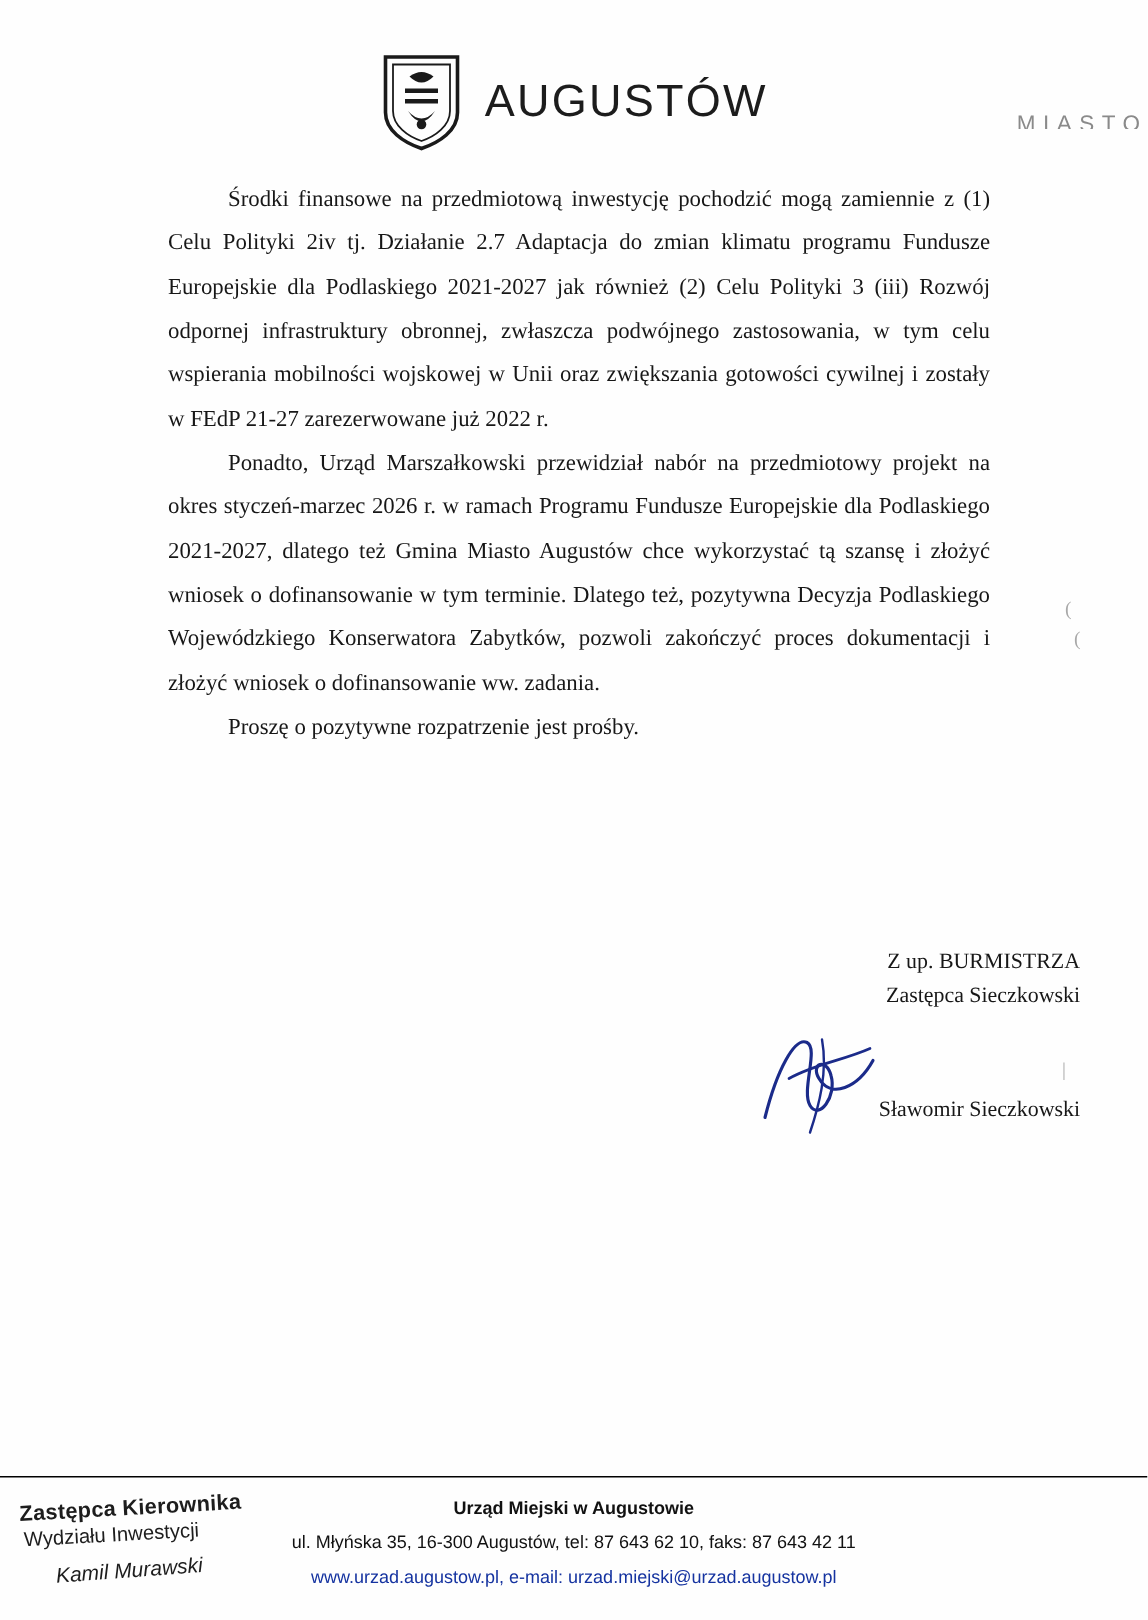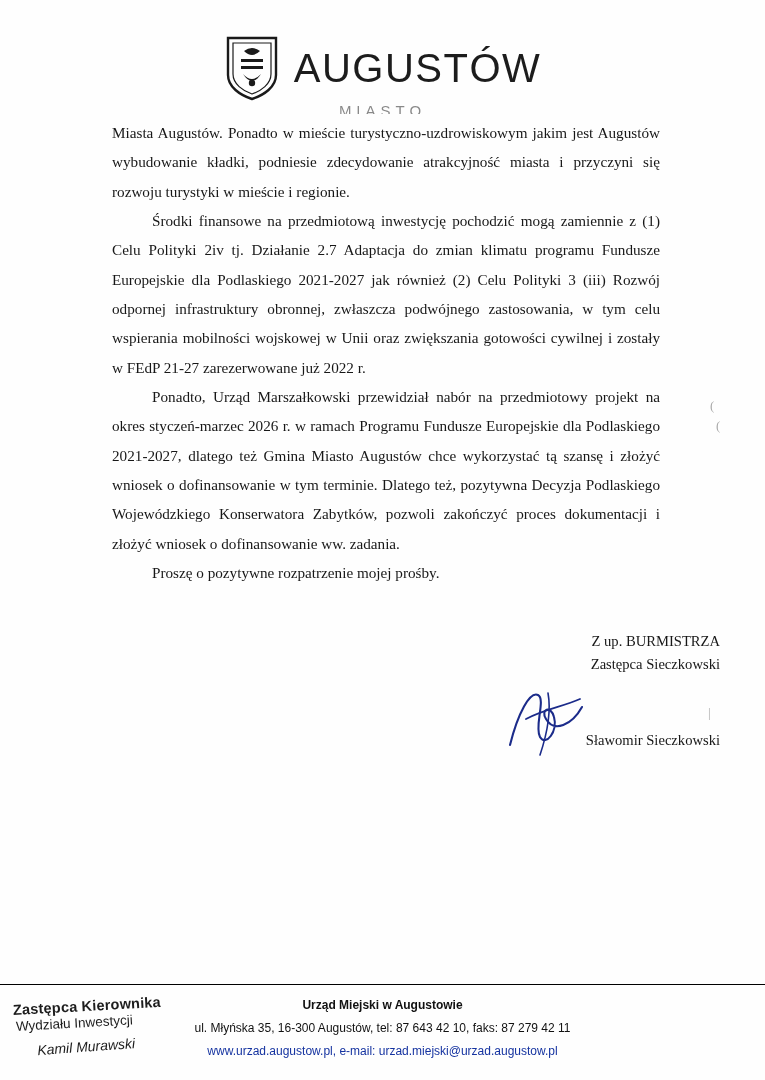--- a/index.html
+++ b/index.html
@@ -37,41 +37,40 @@
   .crest {
     width: 56px;
     height: 66px;
     position: relative;
     flex: 0 0 auto;
   }
   .crest svg { display: block; }
 
   .city-name {
     font-family: "Liberation Sans", sans-serif;
-    font-size: 40px;
+    font-size: 30px;
     letter-spacing: 1.5px;
     color: #1c1c1c;
     line-height: 1;
     font-weight: 400;
   }
   .city-sub {
     position: absolute;
     top: 74px;
     left: 0;
     right: 0;
-    text-align: center;
+    text-align: right;
     font-family: "Liberation Sans", sans-serif;
     font-size: 15px;
     letter-spacing: 5px;
     color: #2a2a2a;
     opacity: 0.55;
     
     height: 12px;
     overflow: hidden;
-    margin-top: 28px;
   }
 
   
   .body-text {
     position: absolute;
     top: 118px;
     left: 112px;
     width: 548px;
     font-size: 15.2px;
     line-height: 1.93;
@@ -183,24 +182,23 @@
         <path d="M17 31 h22 v3 h-22 z" fill="#1a1a1a"></path>
         <path d="M19 39 q9 10 18 0 q-9 14 -18 0 Z" fill="#1a1a1a"></path>
         <circle cx="28" cy="48" r="3.2" fill="#1a1a1a"></circle>
       </svg>
     </div>
     <div class="city-name">AUGUSTÓW</div>
   </div>
   <div class="city-sub">MIASTO</div>
 
   <div class="body-text">
-    <p>Miasta Augustów. Ponadto w mieście turystyczno-uzdrowiskowym jakim jest Augustów wybudowanie kładki, podniesie zdecydowanie atrakcyjność miasta i przyczyni się rozwoju turystyki w mieście i regionie.</p>
     <p class="indent">Środki finansowe na przedmiotową inwestycję pochodzić mogą zamiennie z (1) Celu Polityki 2iv tj. Działanie 2.7 Adaptacja do zmian klimatu programu Fundusze Europejskie dla Podlaskiego 2021-2027 jak również (2) Celu Polityki 3 (iii) Rozwój odpornej infrastruktury obronnej, zwłaszcza podwójnego zastosowania, w tym celu wspierania mobilności wojskowej w Unii oraz zwiększania gotowości cywilnej i zostały w FEdP 21-27 zarezerwowane już 2022 r.</p>
     <p class="indent">Ponadto, Urząd Marszałkowski przewidział nabór na przedmiotowy projekt na okres styczeń-marzec 2026 r. w ramach Programu Fundusze Europejskie dla Podlaskiego 2021-2027, dlatego też Gmina Miasto Augustów chce wykorzystać tą szansę i złożyć wniosek o dofinansowanie w tym terminie. Dlatego też, pozytywna Decyzja Podlaskiego Wojewódzkiego Konserwatora Zabytków, pozwoli zakończyć proces dokumentacji i złożyć wniosek o dofinansowanie ww. zadania.</p>
-    <p class="indent">Proszę o pozytywne rozpatrzenie mojej prośby.</p>
+    <p class="indent">Proszę o pozytywne rozpatrzenie jest prośby.</p>
   </div>
 
   <div class="mark" style="top:398px; left:710px;">(</div>
   <div class="mark" style="top:418px; left:716px;">(</div>
   <div class="mark" style="top:705px; left:708px;">|</div>
 
   <div class="signature">
     <div>Z up. BURMISTRZA</div>
     <div>Zastępca Sieczkowski</div>
     <div class="sig-name">
@@ -215,17 +213,17 @@
 
   <div class="stamp">
     <div class="l1">Zastępca Kierownika</div>
     <div class="l2">Wydziału Inwestycji</div>
     <div class="l3">Kamil Murawski</div>
   </div>
 
   <div class="footer-rule"></div>
   <div class="footer">
     <div class="f-title">Urząd Miejski w Augustowie</div>
-    <div class="f-addr">ul. Młyńska 35, 16-300 Augustów, tel: 87 643 42 10, faks: 87 279 42 11</div>
+    <div class="f-addr">ul. Młyńska 35, 16-300 Augustów, tel: 87 643 62 10, faks: 87 643 42 11</div>
     <div class="f-web">www.urzad.augustow.pl, e-mail: urzad.miejski@urzad.augustow.pl</div>
   </div>
 
 </div>
 
 </body></html>

